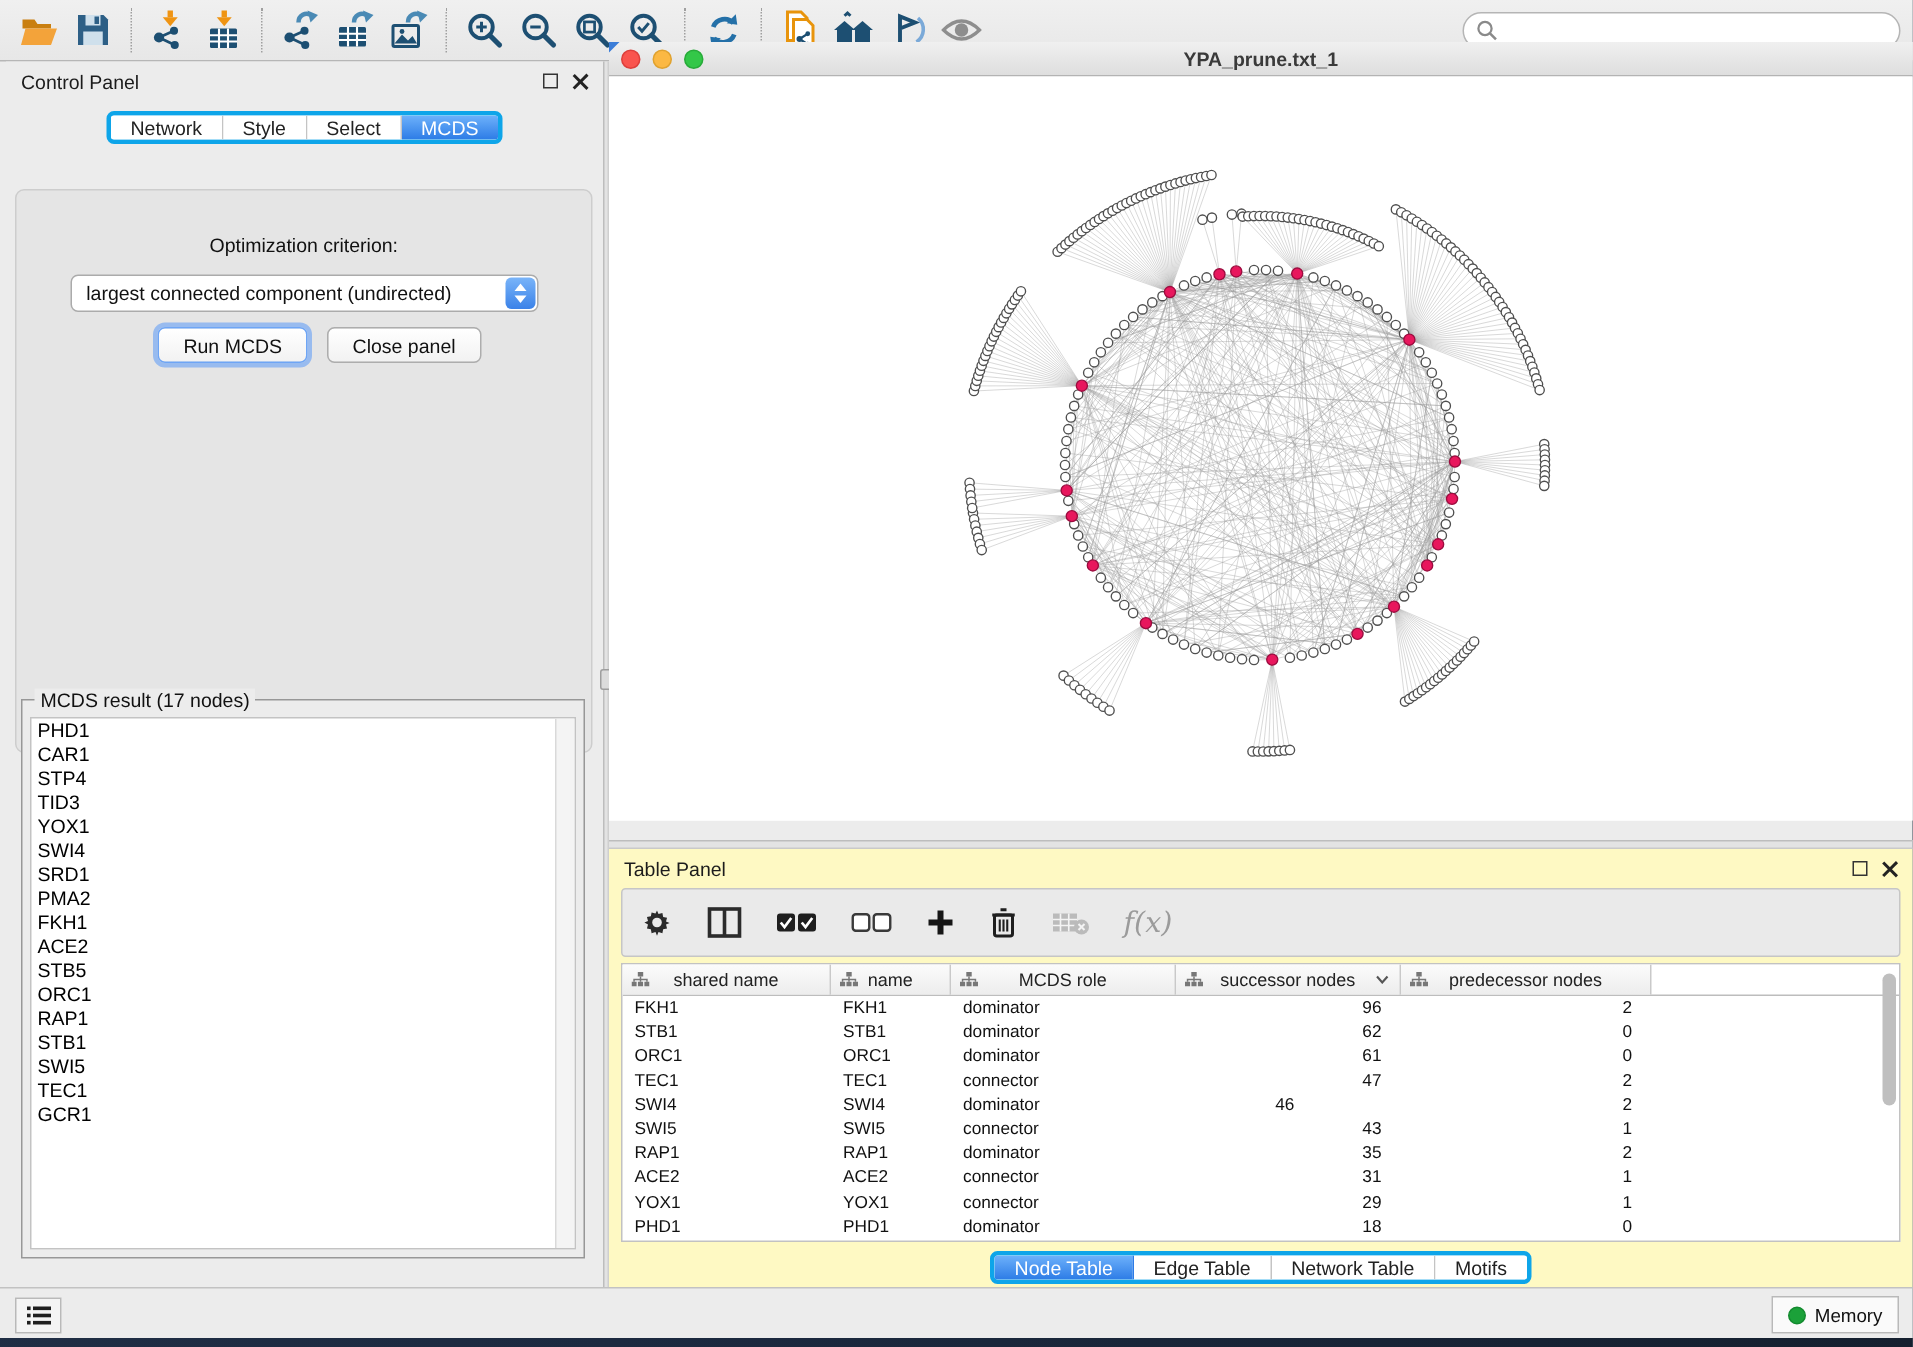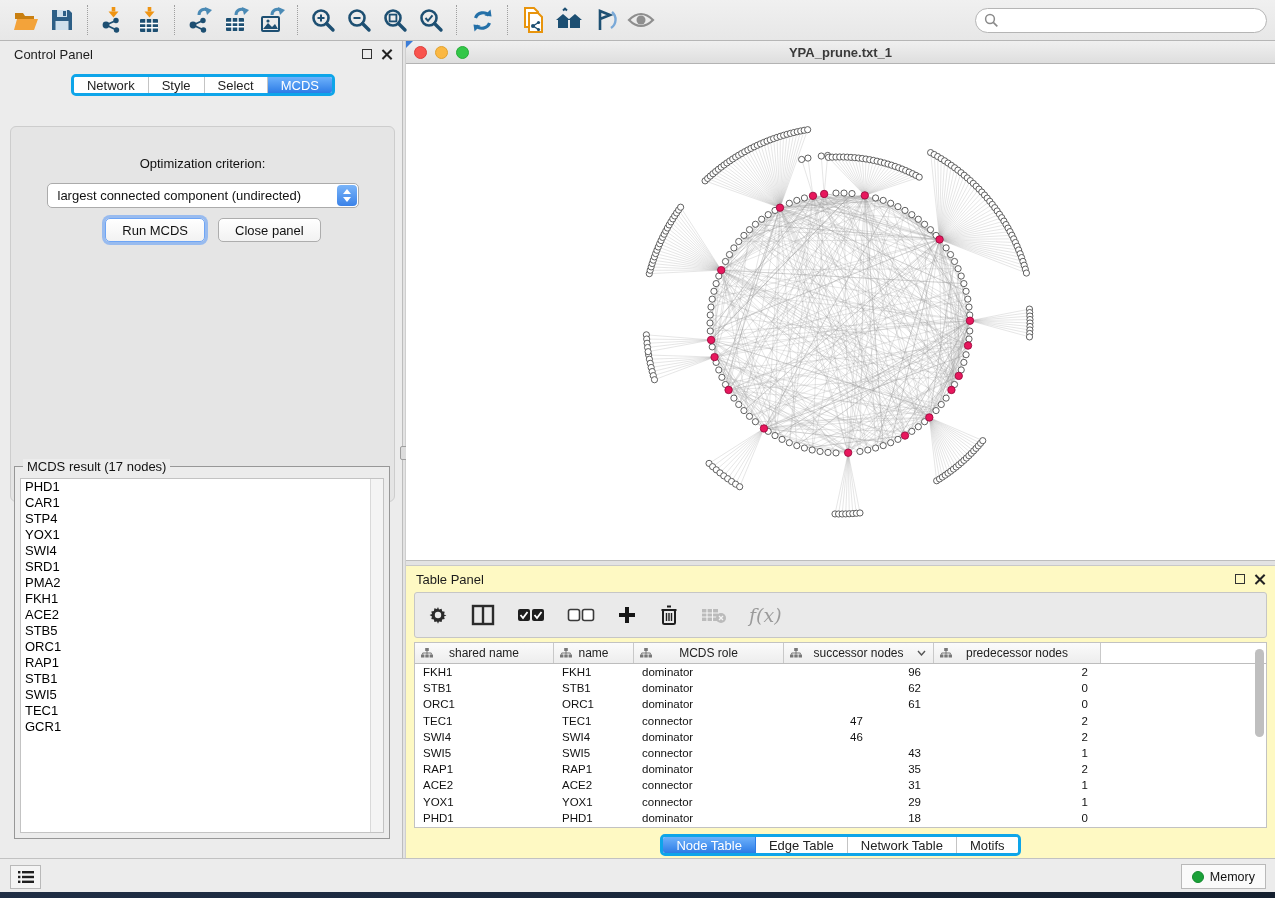--- a/index.html
+++ b/index.html
@@ -56,21 +56,21 @@
   .mcds-list { position:absolute; left:5px; right:5px; top:11px; bottom:5px; background:#fff;
     border:1px solid #c3c3c3; overflow:hidden; }
   .mcds-scroll { position:absolute; right:0; top:0; bottom:0; width:13px; background:#f4f4f4; border-left:1px solid #d9d9d9; }
   .mcds-item { font-size:13px; color:#000; height:16px; line-height:16px; padding-left:4px; }
 
   .v-splitter { position:absolute; left:402px; top:41px; width:4px; height:817px; background:#e3e3e3;
     border-left:1px solid #bdbdbd; border-right:1px solid #cfcfcf; }
   .v-handle { position:absolute; left:-3px; top:405px; width:8px; height:14px; background:#dcdcdc; border:1px solid #9e9e9e; border-radius:2px; }
 
   
-  .net-window { position:absolute; left:406px; top:41px; width:869px; height:519px; background:#fff; }
+  .net-window { position:absolute; left:406px; top:28px; width:869px; height:519px; background:#fff; }
   .net-titlebar { height:23px; background:linear-gradient(#f0f0f0,#dedede); border-bottom:1px solid #b3b3b3;
     display:flex; align-items:center; padding:0 8px; position:relative; }
   .traffic { display:flex; gap:8px; }
   .tl { width:13px; height:13px; border-radius:50%; }
   .tl.red   { background:#f9544e; border:1px solid #dd3f3b; }
   .tl.yel   { background:#fbb843; border:1px solid #e0a22f; }
   .tl.grn   { background:#33c748; border:1px solid #27ab39; }
   .net-title { position:absolute; left:0; right:0; text-align:center; font-size:13px; font-weight:700; color:#3a3a3a; pointer-events:none; }
   .net-corner { position:absolute; left:0; top:0; width:0; height:0;
     border-top:7px solid #3b7dd8; border-right:7px solid transparent; z-index:4; }
@@ -288,20 +288,21 @@
         <button class="mac-btn">Close panel</button>
       </div>
     </div>
     <div class="mcds-fieldset">
       <span class="mcds-legend">MCDS result (17 nodes)</span>
       <div class="mcds-list" id="mcds-list">
         <div class="mcds-scroll"></div>
       <div class="mcds-item">PHD1</div>
           <div class="mcds-item">CAR1</div>
           <div class="mcds-item">STP4</div>
+          <div class="mcds-item">TID3</div>
           <div class="mcds-item">YOX1</div>
           <div class="mcds-item">SWI4</div>
           <div class="mcds-item">SRD1</div>
           <div class="mcds-item">PMA2</div>
           <div class="mcds-item">FKH1</div>
           <div class="mcds-item">ACE2</div>
           <div class="mcds-item">STB5</div>
           <div class="mcds-item">ORC1</div>
           <div class="mcds-item">RAP1</div>
           <div class="mcds-item">STB1</div>
@@ -1350,21 +1351,21 @@
             <div class="td" style="width: 139px;">ORC1</div>
             <div class="td" style="width: 80px;">ORC1</div>
             <div class="td" style="width: 150px;">dominator</div>
             <div class="td num" style="width: 150px;">61</div>
             <div class="td num" style="width: 167px;">0</div>
           </div>
           <div class="trow">
             <div class="td" style="width: 139px;">TEC1</div>
             <div class="td" style="width: 80px;">TEC1</div>
             <div class="td" style="width: 150px;">connector</div>
-            <div class="td num" style="width: 150px; text-align: center;">47</div>
+            <div class="td num" style="width: 150px;">47</div>
             <div class="td num" style="width: 167px;">2</div>
           </div>
           <div class="trow">
             <div class="td" style="width: 139px;">SWI4</div>
             <div class="td" style="width: 80px;">SWI4</div>
             <div class="td" style="width: 150px;">dominator</div>
             <div class="td num" style="width: 150px; text-align: center;">46</div>
             <div class="td num" style="width: 167px;">2</div>
           </div>
           <div class="trow">

